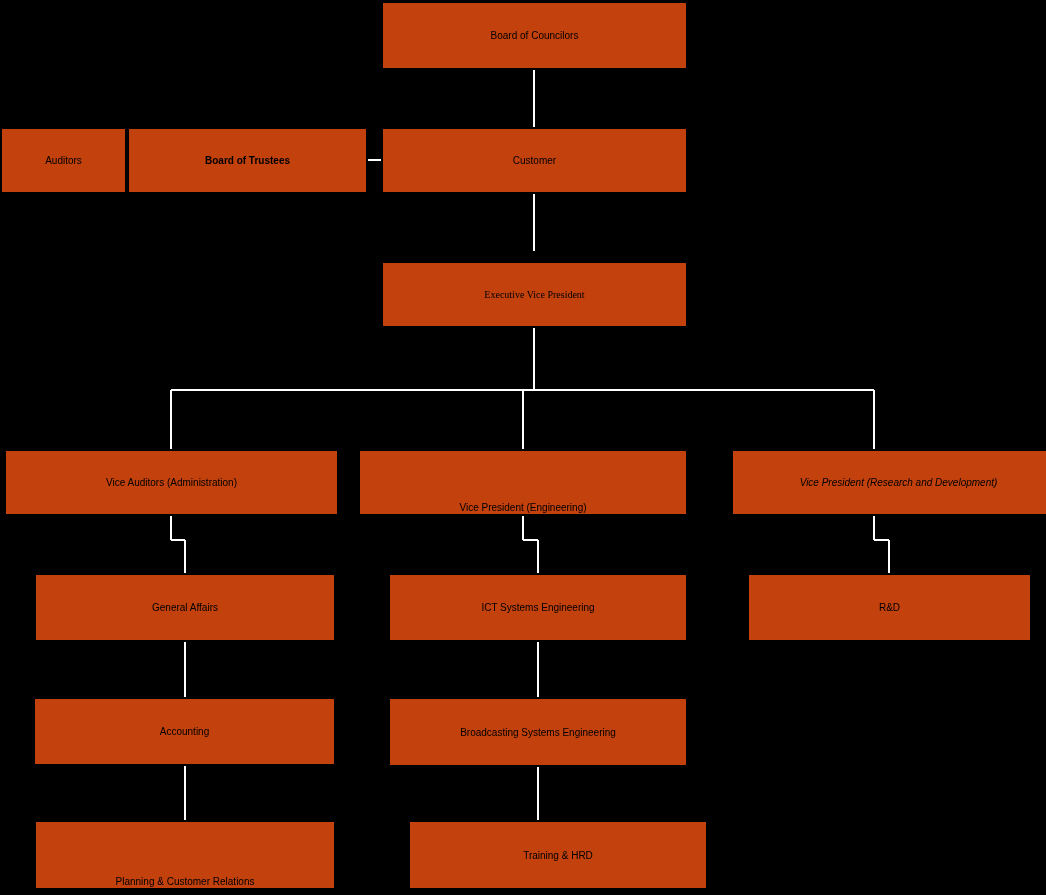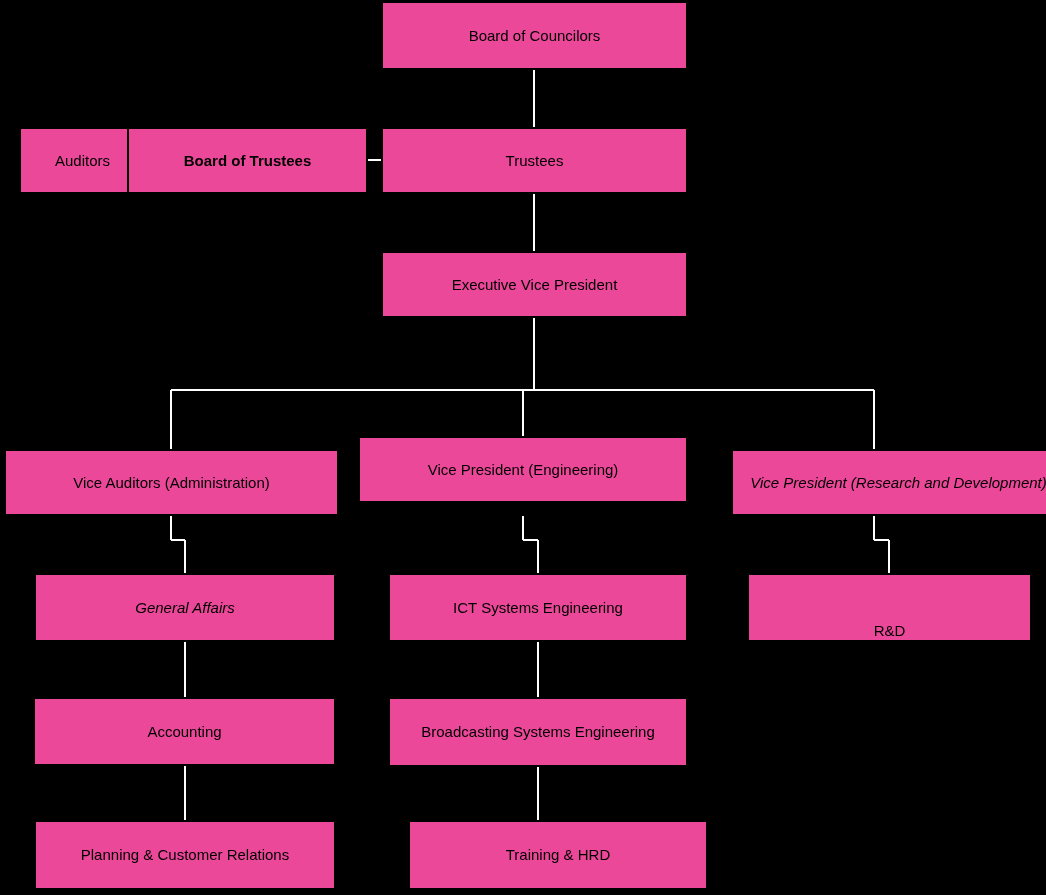--- a/index.html
+++ b/index.html
@@ -6,27 +6,27 @@
     body {
       background: #000;
       width: 1046px;
       height: 895px;
       font-family: Arial, sans-serif;
       position: relative;
       overflow: hidden;
     }
 
     .box {
-      background: #ec4899;
+      background: #c2410c;
       border: 2px solid #000;
       display: flex;
       align-items: center;
       justify-content: center;
       text-align: center;
-      font-size: 15px;
+      font-size: 10px;
       line-height: 1.3;
       position: absolute;
     }
 
     
     .connectors {
       position: absolute;
       top: 0;
       left: 0;
       width: 1046px;
@@ -72,67 +72,67 @@
 
   <line x1="874" y1="516" x2="874" y2="540" stroke="white" stroke-width="2"></line>
   <line x1="889" y1="540" x2="889" y2="573" stroke="white" stroke-width="2"></line>
   <line x1="874" y1="540" x2="889" y2="540" stroke="white" stroke-width="2"></line>
 </svg>
 
 <div class="box" style="left:381px;top:1px;width:307px;height:69px;">
   <span>Board of Councilors</span>
 </div>
 
-<div class="box" style="left:0px;top:127px;width:127px;height:67px;margin-left:19px;">
+<div class="box" style="left:0px;top:127px;width:127px;height:67px;">
   <span>Auditors</span>
 </div>
 
 <div class="box" style="left:127px;top:127px;width:241px;height:67px;font-weight:bold;">
   <span>Board of Trustees</span>
 </div>
 
 <div class="box" style="left:381px;top:127px;width:307px;height:67px;">
-  <span>Trustees</span>
+  <span>Customer</span>
 </div>
 
-<div class="box" style="left:381px;top:251px;width:307px;height:67px;">
+<div class="box" style="left:381px;top:261px;width:307px;height:67px;font-family:Liberation Serif, serif;">
   <span>Executive Vice President</span>
 </div>
 
 <div class="box" style="left:4px;top:449px;width:335px;height:67px;">
   <span>Vice Auditors (Administration)</span>
 </div>
 
-<div class="box" style="left:358px;top:436px;width:330px;height:67px;">
+<div class="box" style="left:358px;top:449px;width:330px;height:67px;align-items:flex-end;">
   <span>Vice President (Engineering)</span>
 </div>
 
 <div class="box" style="left:731px;top:449px;width:335px;height:67px;font-style:italic;">
   <span>Vice President (Research and Development)</span>
 </div>
 
-<div class="box" style="left:34px;top:573px;width:302px;height:69px;font-style:italic;">
+<div class="box" style="left:34px;top:573px;width:302px;height:69px;">
   <span>General Affairs</span>
 </div>
 
 <div class="box" style="left:388px;top:573px;width:300px;height:69px;align-items:center;">
   <span>ICT Systems Engineering</span>
 </div>
 
-<div class="box" style="left:747px;top:573px;width:285px;height:69px;align-items:flex-end;">
+<div class="box" style="left:747px;top:573px;width:285px;height:69px;">
   <span>R&amp;D</span>
 </div>
 
 <div class="box" style="left:33px;top:697px;width:303px;height:69px;text-align:right;">
   <span>Accounting</span>
 </div>
 
 <div class="box" style="left:388px;top:697px;width:300px;height:70px;">
   <span>Broadcasting Systems Engineering</span>
 </div>
 
-<div class="box" style="left:34px;top:820px;width:302px;height:70px;">
+<div class="box" style="left:34px;top:820px;width:302px;height:70px;align-items:flex-end;">
   <span>Planning &amp; Customer Relations</span>
 </div>
 
 <div class="box" style="left:408px;top:820px;width:300px;height:70px;">
   <span>Training &amp; HRD</span>
 </div>
 
 </body></html>

